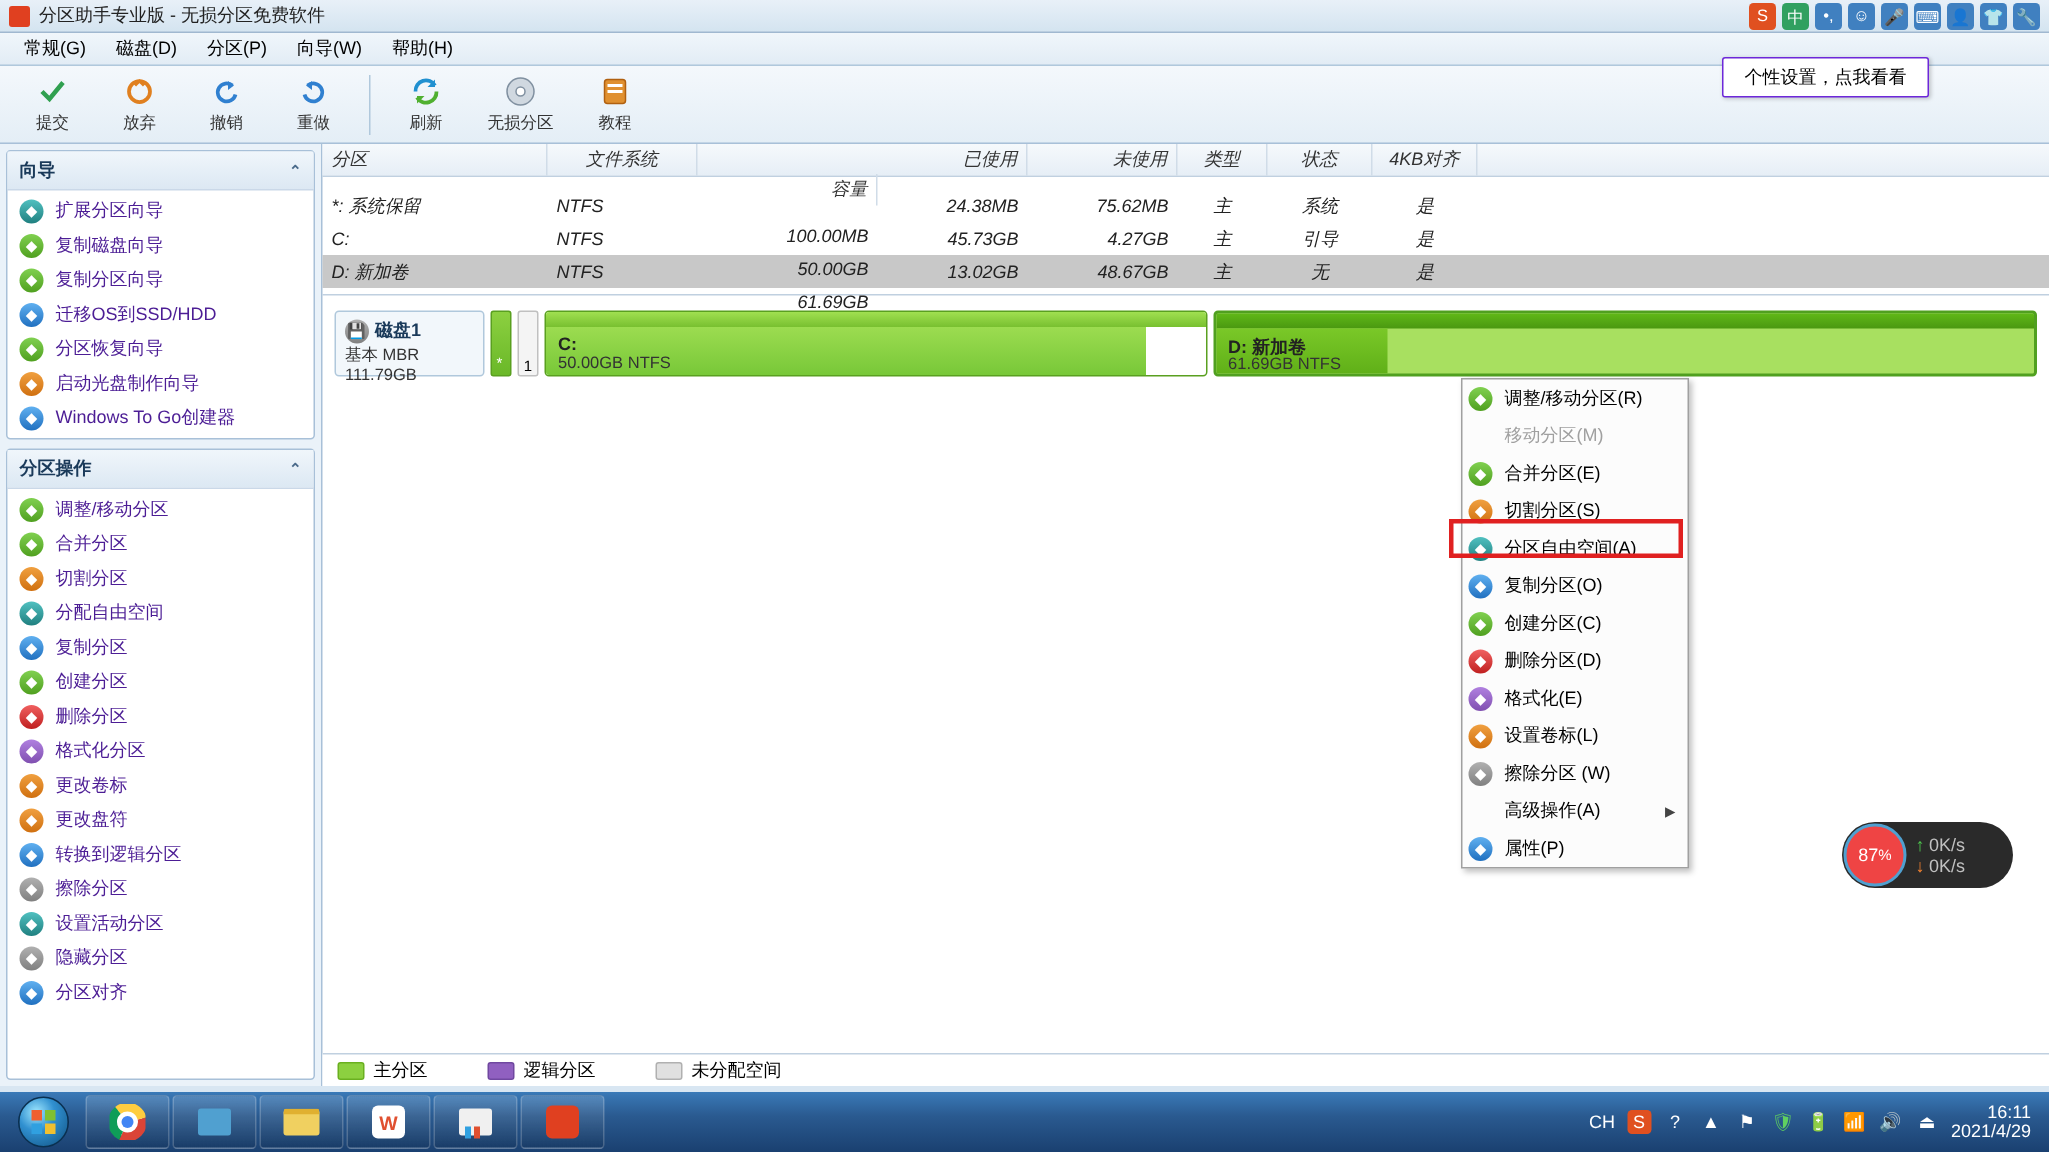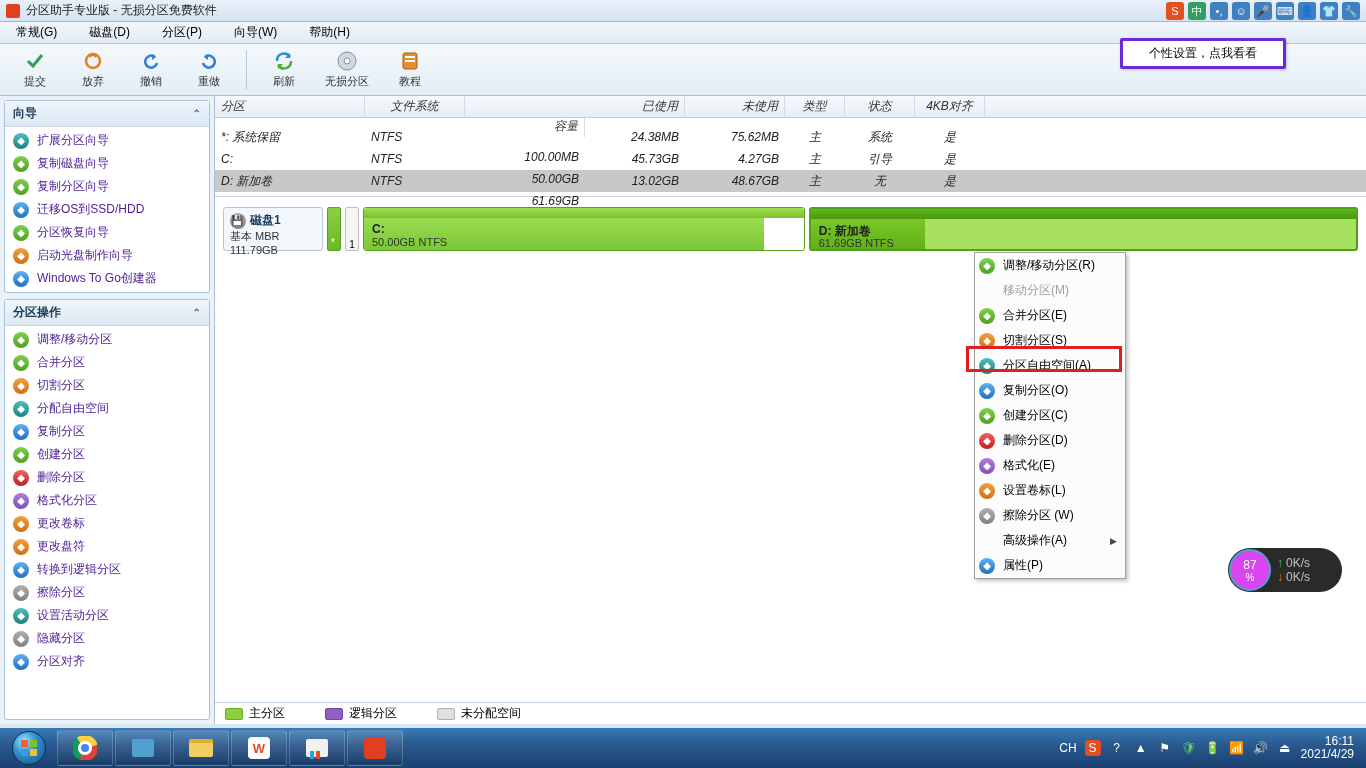--- a/index.html
+++ b/index.html
@@ -4,21 +4,21 @@
 <style>
 * { box-sizing: border-box; margin: 0; padding: 0; font-family: "Microsoft YaHei", "SimSun", Tahoma, sans-serif; font-size: 12px; }
 body { background: #d8e6f2; width: 1366px; height: 768px; overflow: hidden; position: relative; }
 
 
 .title-bar { height: 22px; background: linear-gradient(#e8f0f8, #d4e4f0); display: flex; align-items: center; padding: 0 6px; border-bottom: 1px solid #a0b8d0; }
 .title-bar .app-icon { width: 14px; height: 14px; background: #e04020; border-radius: 2px; margin-right: 6px; }
 .title-bar .title-text { color: #222; }
 
 
-.menu-bar { height: 22px; background: linear-gradient(#f0f6fb, #e2ecf5); display: flex; align-items: center; padding: 0 6px; border-bottom: 1px solid #b0c8dc; gap: 12px; }
+.menu-bar { height: 22px; background: linear-gradient(#f0f6fb, #e2ecf5); display: flex; align-items: center; padding: 0 6px; border-bottom: 1px solid #b0c8dc; }
 .menu-bar .menu-item { padding: 2px 10px; cursor: pointer; }
 
 
 .toolbar { height: 52px; background: linear-gradient(#f4f8fc, #e4eef6); display: flex; align-items: center; padding: 0 8px; border-bottom: 1px solid #a8c0d8; gap: 4px; }
 .tool-btn { display: flex; flex-direction: column; align-items: center; justify-content: center; width: 54px; height: 48px; cursor: pointer; border-radius: 3px; }
 .tool-btn .t-icon { width: 22px; height: 22px; display: flex; align-items: center; justify-content: center; }
 .tool-btn .t-label { font-size: 11px; color: #333; margin-top: 2px; }
 .tool-sep { width: 1px; height: 40px; background: #b0c8dc; margin: 0 6px; }
 
 
@@ -89,25 +89,25 @@
 .start-btn { width: 54px; height: 38px; display:flex;align-items:center;justify-content:center; }
 .start-orb { width: 34px; height: 34px; border-radius: 50%; background: radial-gradient(circle at 35% 30%, #a0e8ff, #3090d0 40%, #105080); border: 1px solid #0a3050; display:flex;align-items:center;justify-content:center; }
 .tb-item { width: 56px; height: 36px; margin: 0 1px; background: linear-gradient(rgba(255,255,255,.15), rgba(0,0,0,.1)); border: 1px solid rgba(255,255,255,.2); border-radius: 3px; display:flex;align-items:center;justify-content:center; cursor:pointer; }
 .tray { margin-left: auto; display: flex; align-items: center; gap: 8px; padding: 0 10px; color: #fff; }
 .tray .tray-icon { width: 16px; height: 16px; display:flex;align-items:center;justify-content:center;font-size:12px; }
 .tray .clock { text-align: right; font-size: 11px; line-height: 13px; }
 
 
 .ime-bar { position: absolute; right: 6px; top: 2px; display: flex; gap: 4px; z-index: 50; }
 .ime-ic { width: 18px; height: 18px; border-radius: 3px; display:flex;align-items:center;justify-content:center;font-size:11px;color:#fff; }
-.tooltip-box { position: absolute; right: 80px; top: 38px; background: #fff; border: 3px solid #6d28d9; padding: 4px 26px; border-radius: 2px; box-shadow: 1px 1px 3px rgba(0,0,0,.2); z-index: 50; }
+.tooltip-box { position: absolute; right: 80px; top: 38px; background: #fff; border: 1px solid #6d28d9; padding: 4px 14px; border-radius: 2px; box-shadow: 1px 1px 3px rgba(0,0,0,.2); z-index: 50; }
 
 
 .speed-widget { position: absolute; right: 24px; top: 548px; width: 114px; height: 44px; background: #2a2a2a; border-radius: 22px; display: flex; align-items: center; color: #c0c0c0; z-index: 60; }
-.speed-circle { width: 42px; height: 42px; border-radius: 50%; border: 2px solid #50a0d0; background: #d946ef; display:flex;align-items:center;justify-content:center; font-size: 16px; color:#fff; margin-left:1px;flex-direction:column; }
+.speed-circle { width: 42px; height: 42px; border-radius: 50%; border: 2px solid #50a0d0; background: #ef4444; display:flex;align-items:center;justify-content:center; font-size: 16px; color:#fff; margin-left:1px; }
 .speed-circle .pct { font-size: 10px; }
 .speed-rates { display:flex;flex-direction:column;margin-left:6px;font-size:10px; }
 .speed-rates div { display:flex;align-items:center;gap:3px; }
 
 
 .ic { width:16px;height:16px;border-radius:50%;display:inline-flex;align-items:center;justify-content:center;font-size:10px;color:#fff;flex-shrink:0; }
 .ic-blue{background:linear-gradient(#60b0f0,#2070c0);} .ic-green{background:linear-gradient(#80d050,#50a020);}
 .ic-orange{background:linear-gradient(#f0a040,#d07010);} .ic-red{background:linear-gradient(#f06060,#c02020);}
 .ic-purple{background:linear-gradient(#b080e0,#8050b0);} .ic-teal{background:linear-gradient(#50c0c0,#208080);}
 .ic-gray{background:linear-gradient(#b0b0b0,#808080);}

